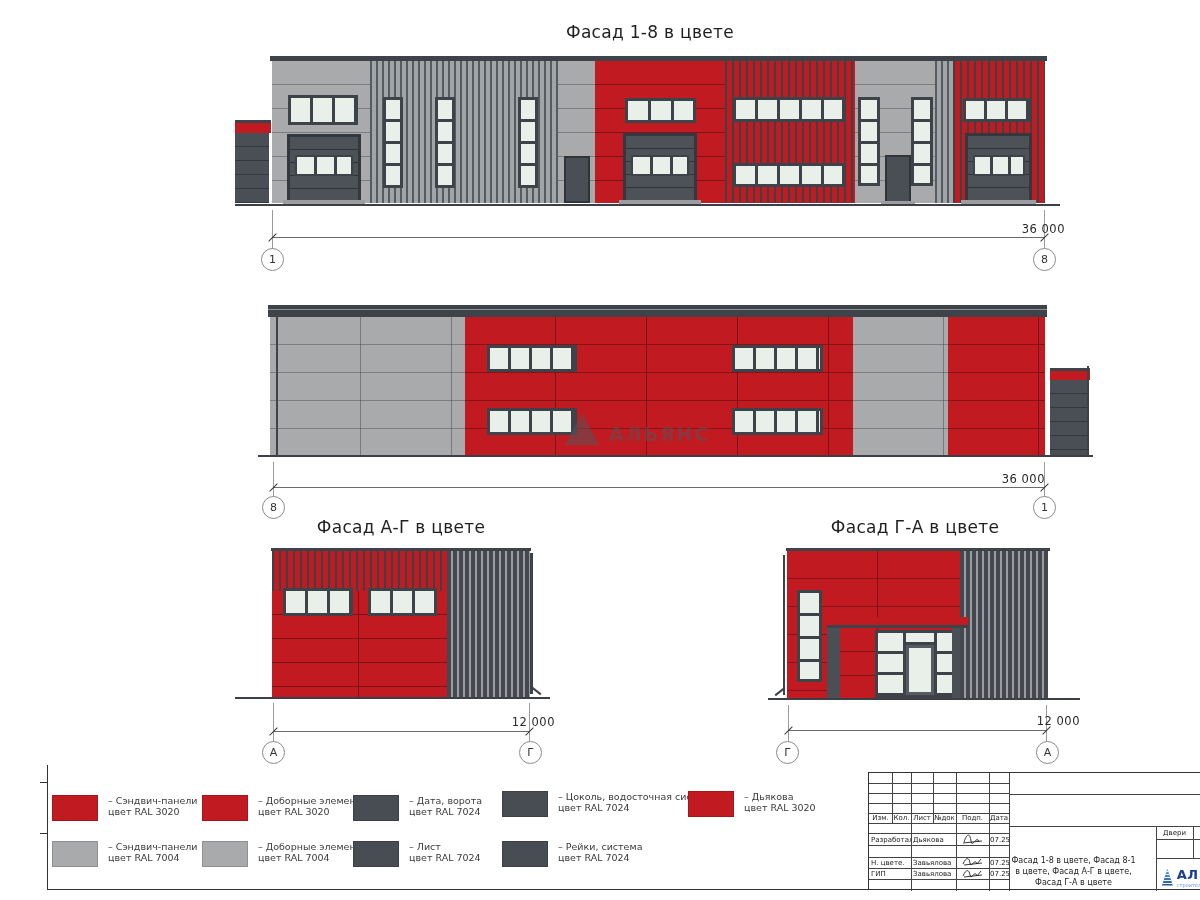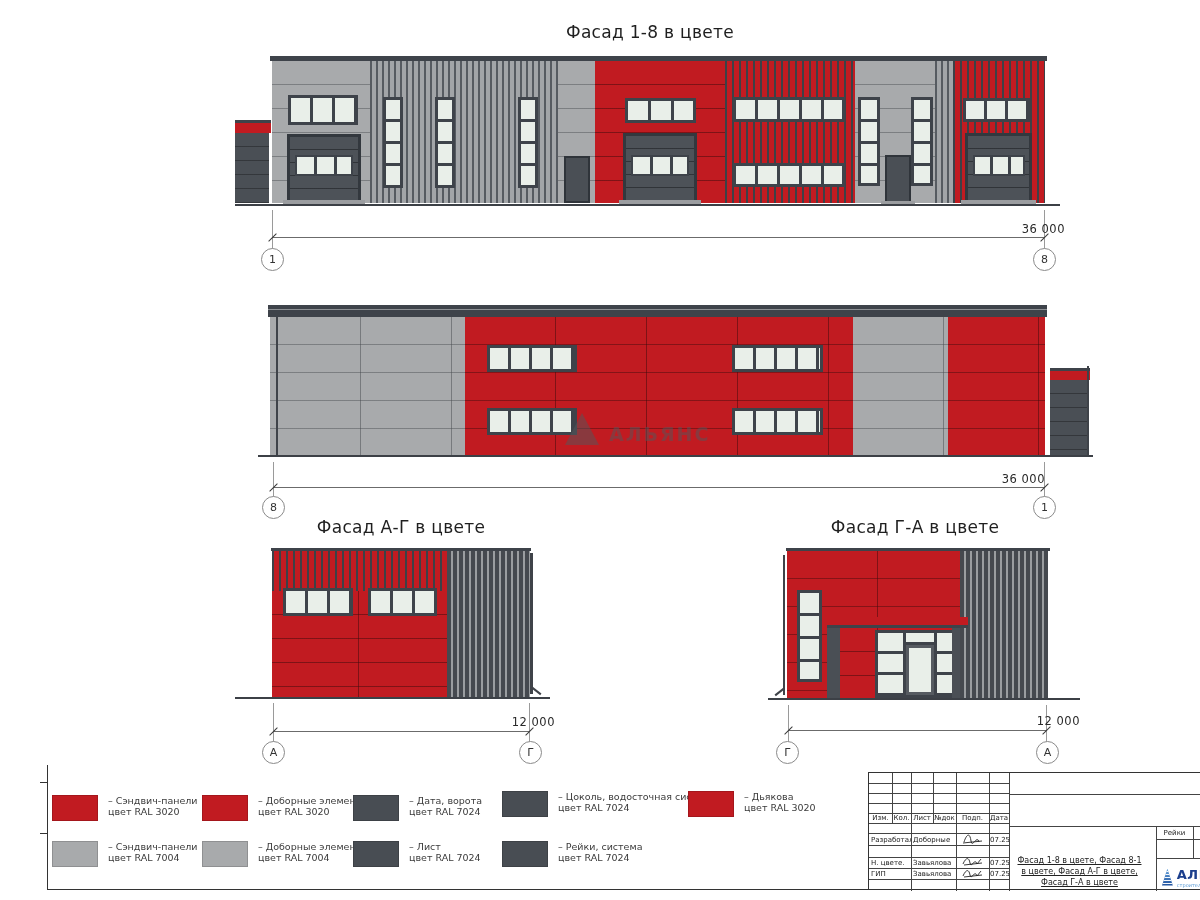--- a/index.html
+++ b/index.html
@@ -295,21 +295,21 @@
     <div class="a tb-v" style="left:140px;top:0;height:118px;"></div>
 
     <div class="a tb-t tb-c" style="left:0;top:41px;width:23px;">Изм.</div>
     <div class="a tb-t tb-c" style="left:23px;top:41px;width:19px;">Кол.</div>
     <div class="a tb-t tb-c" style="left:42px;top:41px;width:22px;">Лист</div>
     <div class="a tb-t tb-c" style="left:64px;top:41px;width:23px;">№док</div>
     <div class="a tb-t tb-c" style="left:87px;top:41px;width:33px;">Подп.</div>
     <div class="a tb-t tb-c" style="left:120px;top:41px;width:20px;">Дата</div>
 
     <div class="a tb-t" style="left:2px;top:63px;width:40px;">Разработал</div>
-    <div class="a tb-t" style="left:44px;top:63px;width:42px;">Доборные</div>
+    <div class="a tb-t" style="left:44px;top:63px;width:42px;">Дьякова</div>
     <svg class="a sig" style="left:92px;top:59px;" width="24" height="13" viewBox="0 0 24 13">
         <path d="M3 10 C6 1,9 1,10 9 S16 2,18 10 M2 11 L21 9" stroke="#222" stroke-width="0.9" fill="none"></path>
       </svg>
     <div class="a tb-t" style="left:121px;top:63px;width:19px;">07.25</div>
 
     <div class="a tb-t" style="left:2px;top:86px;width:40px;">Н. цвете.</div>
     <div class="a tb-t" style="left:44px;top:86px;width:42px;">Завьялова</div>
     <svg class="a sig" style="left:92px;top:83px;" width="24" height="11" viewBox="0 0 24 11">
         <path d="M2 8 C5 1,8 1,9 7 S14 1,16 8 L20 3 M3 9 L21 7" stroke="#222" stroke-width="0.9" fill="none"></path>
       </svg>
@@ -323,25 +323,25 @@
     <div class="a tb-t" style="left:121px;top:97px;width:19px;">07.25</div>
 
     <div class="a tb-h" style="left:140px;top:21px;width:232px;"></div>
     <div class="a tb-h" style="left:140px;top:53px;width:232px;"></div>
     <div class="a tb-h" style="left:287px;top:66px;width:85px;"></div>
     <div class="a tb-h" style="left:287px;top:85px;width:85px;"></div>
     <div class="a tb-v" style="left:287px;top:53px;height:65px;"></div>
     <div class="a tb-v" style="left:324px;top:53px;height:32px;"></div>
     <div class="a tb-v" style="left:357px;top:53px;height:32px;"></div>
 
-    <div class="a tb-t tb-c" style="left:287px;top:56px;width:37px;">Рейки</div>
+    <div class="a tb-t tb-c" style="left:287px;top:56px;width:37px;">Двери</div>
     <div class="a tb-t tb-c" style="left:324px;top:56px;width:33px;">Лист</div>
     <div class="a tb-t tb-c" style="left:357px;top:56px;width:30px;">Листов</div>
 
-    <div class="a doc-title" style="left:139px;top:82px;width:143px;text-decoration:underline;">
+    <div class="a doc-title" style="left:133px;top:82px;width:143px;">
       <div>Фасад 1-8 в цвете, Фасад 8-1</div>
       <div>в цвете, Фасад А-Г в цвете,</div>
       <div>Фасад Г-А в цвете</div>
     </div>
 
     <div class="a" style="left:293px;top:92px;width:79px;height:24px;display:flex;align-items:center;gap:4px;overflow:hidden;">
       <div class="logo-tri"></div>
       <div>
         <div class="logo-name">АЛЬЯНС</div>
         <div class="logo-sub">строительная компания</div>

